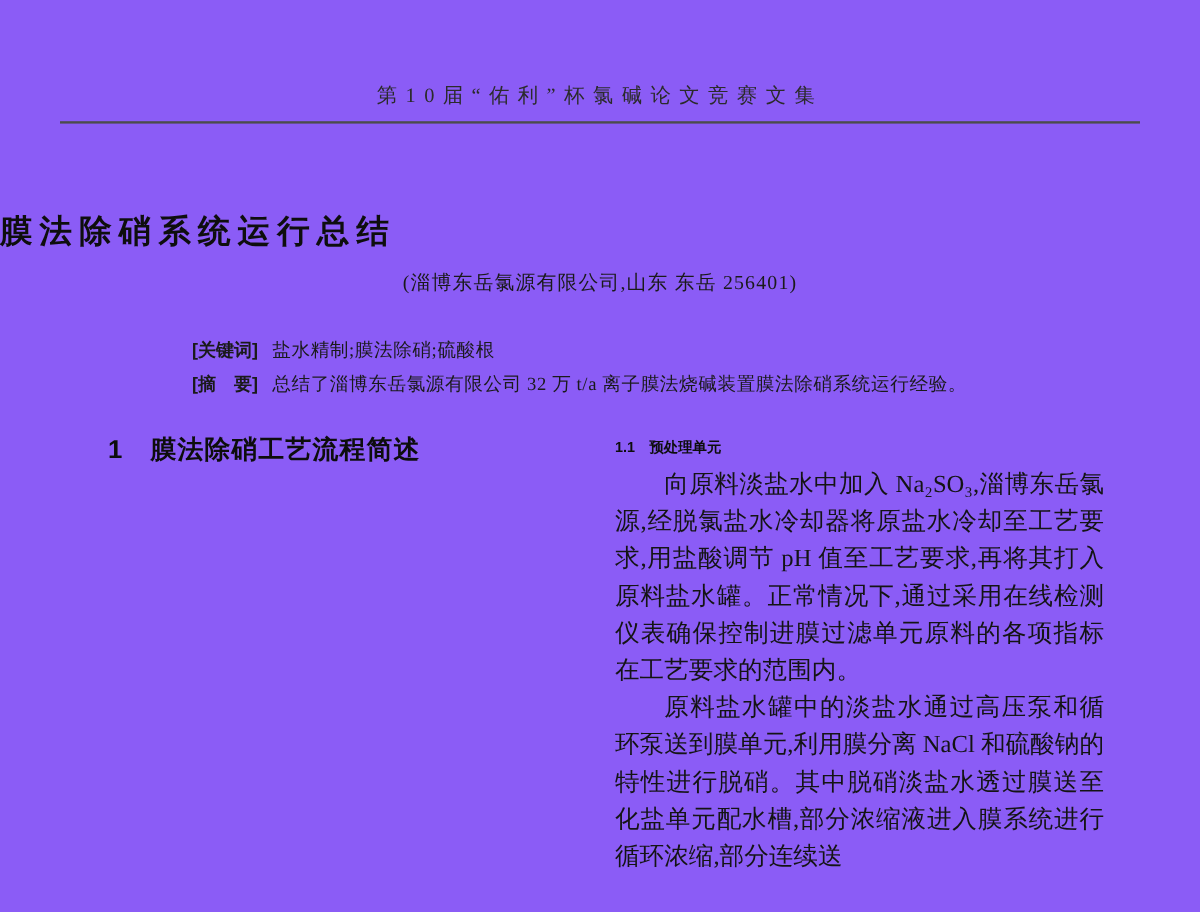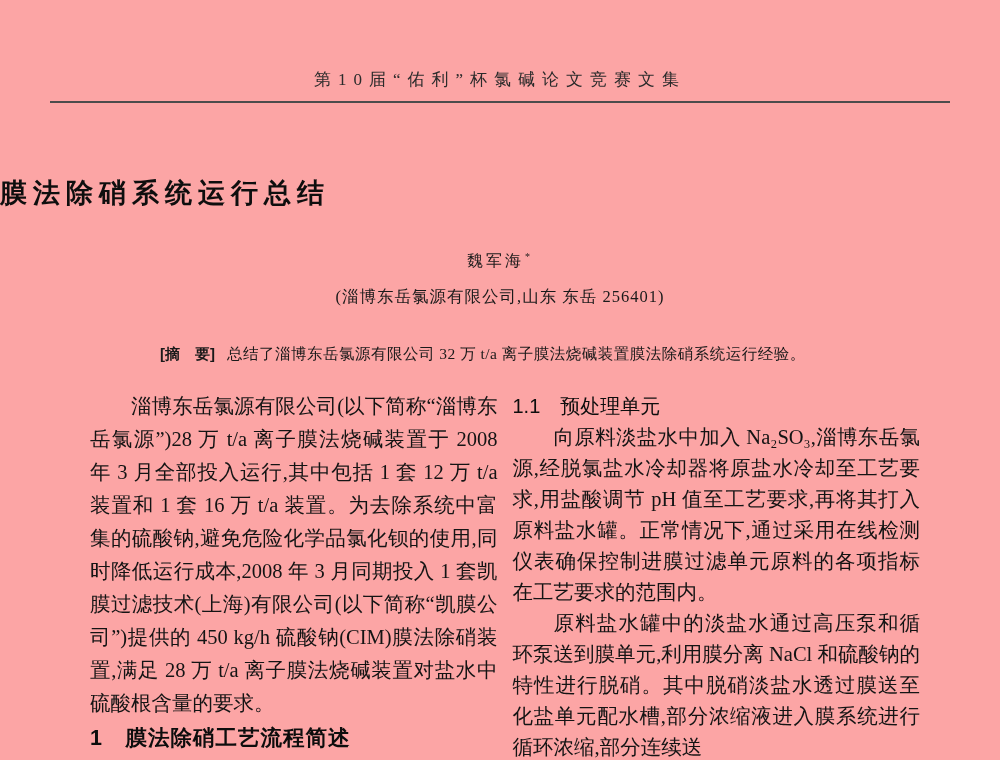--- a/index.html
+++ b/index.html
@@ -5,21 +5,21 @@
   * { margin: 0; padding: 0; box-sizing: border-box; }
   html, body { width: 1000px; height: 760px; }
   body {
     background: #dededc;
     font-family: "Liberation Serif", "DejaVu Serif", serif;
   }
   .page {
     position: relative;
     width: 1000px;
     height: 760px;
-    background: #fca5a5;
+    background: #8b5cf6;
     color: #1a1a1a;
     overflow: hidden;
   }
   
   .running-header {
     padding-top: 68px;
     text-align: center;
     font-size: 17px;
     letter-spacing: 7px;
     color: #2b2b2b;
@@ -88,54 +88,54 @@
   .section-heading {
     font-family: "Liberation Sans", "DejaVu Sans", sans-serif;
     font-size: 21.5px;
     font-weight: bold;
     line-height: 36px;
     letter-spacing: 1px;
     color: #0d0d0d;
   }
   .subsection-heading {
     font-family: "Liberation Sans", "DejaVu Sans", sans-serif;
-    font-size: 20px;
-    font-weight: normal;
+    font-size: 12px;
+    font-weight: bold;
     line-height: 32px;
     color: #0d0d0d;
   }
 </style>
 </head>
 <body>
 
 <div class="page">
 
   <div class="running-header">第10届“佑利”杯氯碱论文竞赛文集</div>
 
   <hr class="header-rule">
 
   <h1 class="paper-title">膜法除硝系统运行总结</h1>
 
-  <div class="author-line">
-    <span>魏军海</span><sup>*</sup>
-  </div>
 
   <div class="affiliation">(淄博东岳氯源有限公司,山东 东岳 256401)</div>
 
   <div class="meta-block">
+    <div class="meta-line">
+      <span class="meta-label">[关键词]</span>
+      <span class="meta-text">盐水精制;膜法除硝;硫酸根</span>
+    </div>
     <div class="meta-line">
       <span class="meta-label">[摘　要]</span>
       <span class="meta-text">总结了淄博东岳氯源有限公司 32 万 t/a 离子膜法烧碱装置膜法除硝系统运行经验。</span>
     </div>
   </div>
 
   <div class="columns">
 
     <div class="column left">
-      <p class="body-para">淄博东岳氯源有限公司(以下简称“淄博东岳氯源”)28 万 t/a 离子膜法烧碱装置于 2008 年 3 月全部投入运行,其中包括 1 套 12 万 t/a 装置和 1 套 16 万 t/a 装置。为去除系统中富集的硫酸钠,避免危险化学品氯化钡的使用,同时降低运行成本,2008 年 3 月同期投入 1 套凯膜过滤技术(上海)有限公司(以下简称“凯膜公司”)提供的 450 kg/h 硫酸钠(CIM)膜法除硝装置,满足 28 万 t/a 离子膜法烧碱装置对盐水中硫酸根含量的要求。</p>
       <h2 class="section-heading">1　膜法除硝工艺流程简述</h2>
 
     </div>
 
     <div class="column right">
       <h3 class="subsection-heading">1.1　预处理单元</h3>
       <p class="body-para">向原料淡盐水中加入 Na₂SO₃,淄博东岳氯源,经脱氯盐水冷却器将原盐水冷却至工艺要求,用盐酸调节 pH 值至工艺要求,再将其打入原料盐水罐。正常情况下,通过采用在线检测仪表确保控制进膜过滤单元原料的各项指标在工艺要求的范围内。</p>
       <p class="body-para">原料盐水罐中的淡盐水通过高压泵和循环泵送到膜单元,利用膜分离 NaCl 和硫酸钠的特性进行脱硝。其中脱硝淡盐水透过膜送至化盐单元配水槽,部分浓缩液进入膜系统进行循环浓缩,部分连续送</p>
     </div>
 

